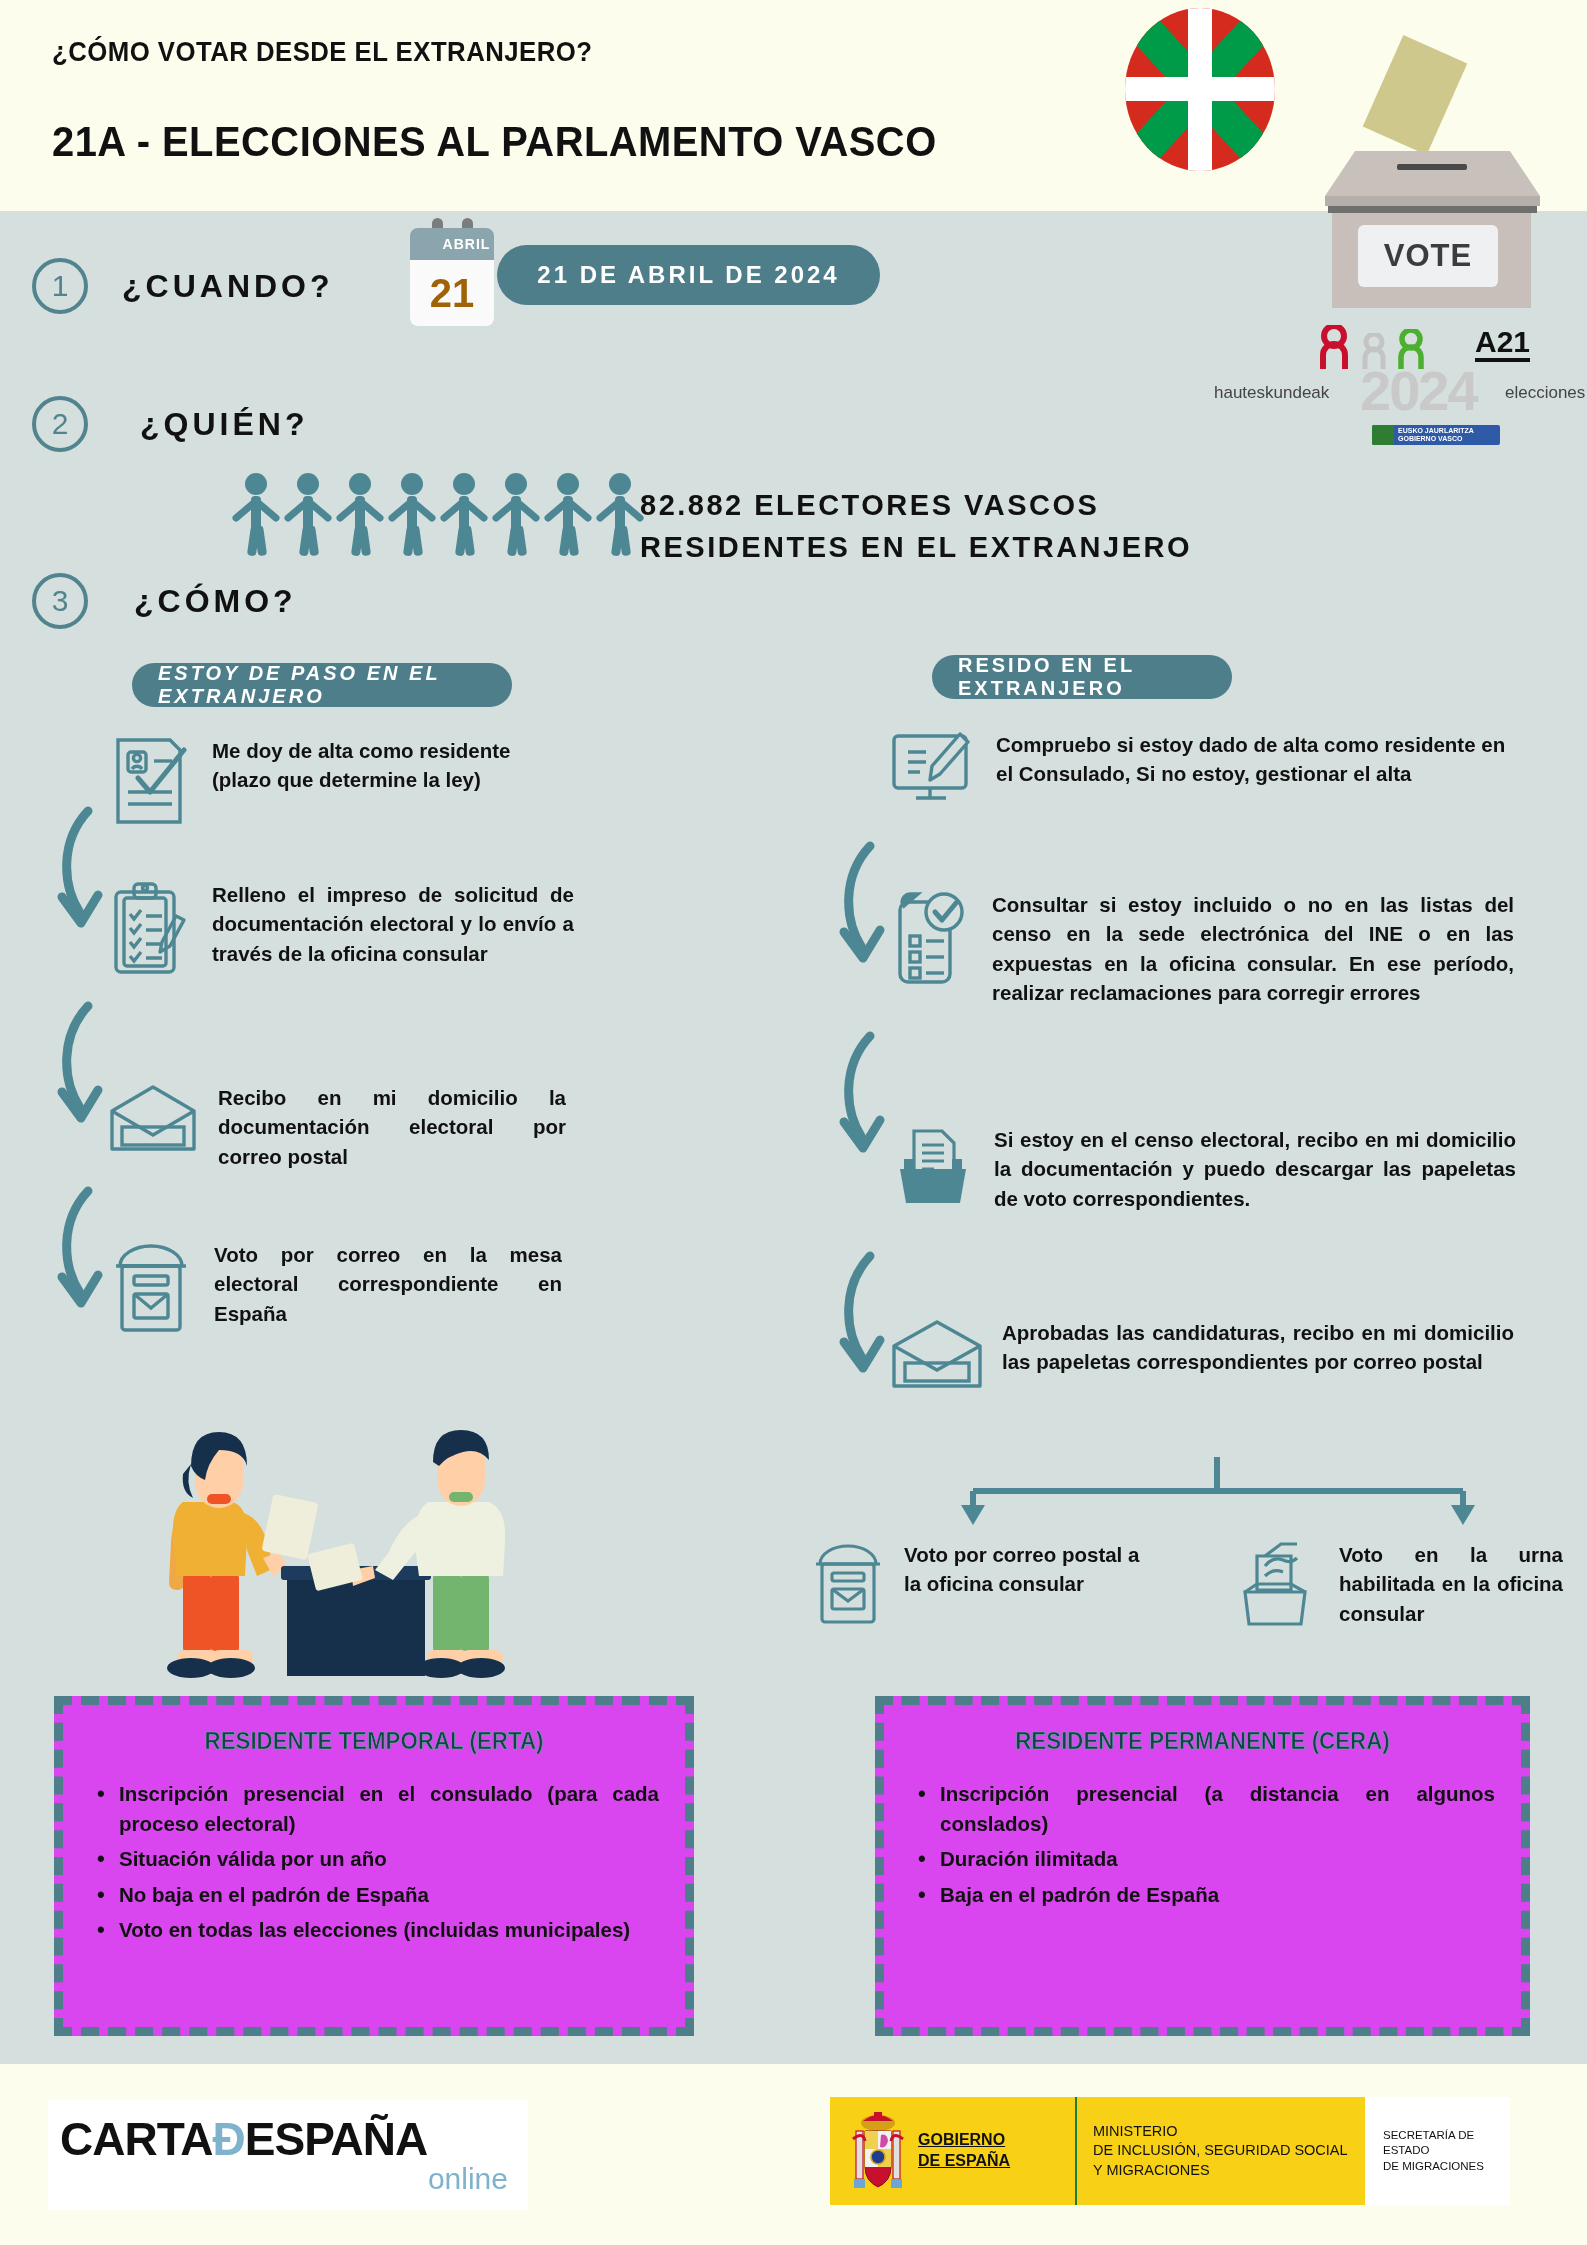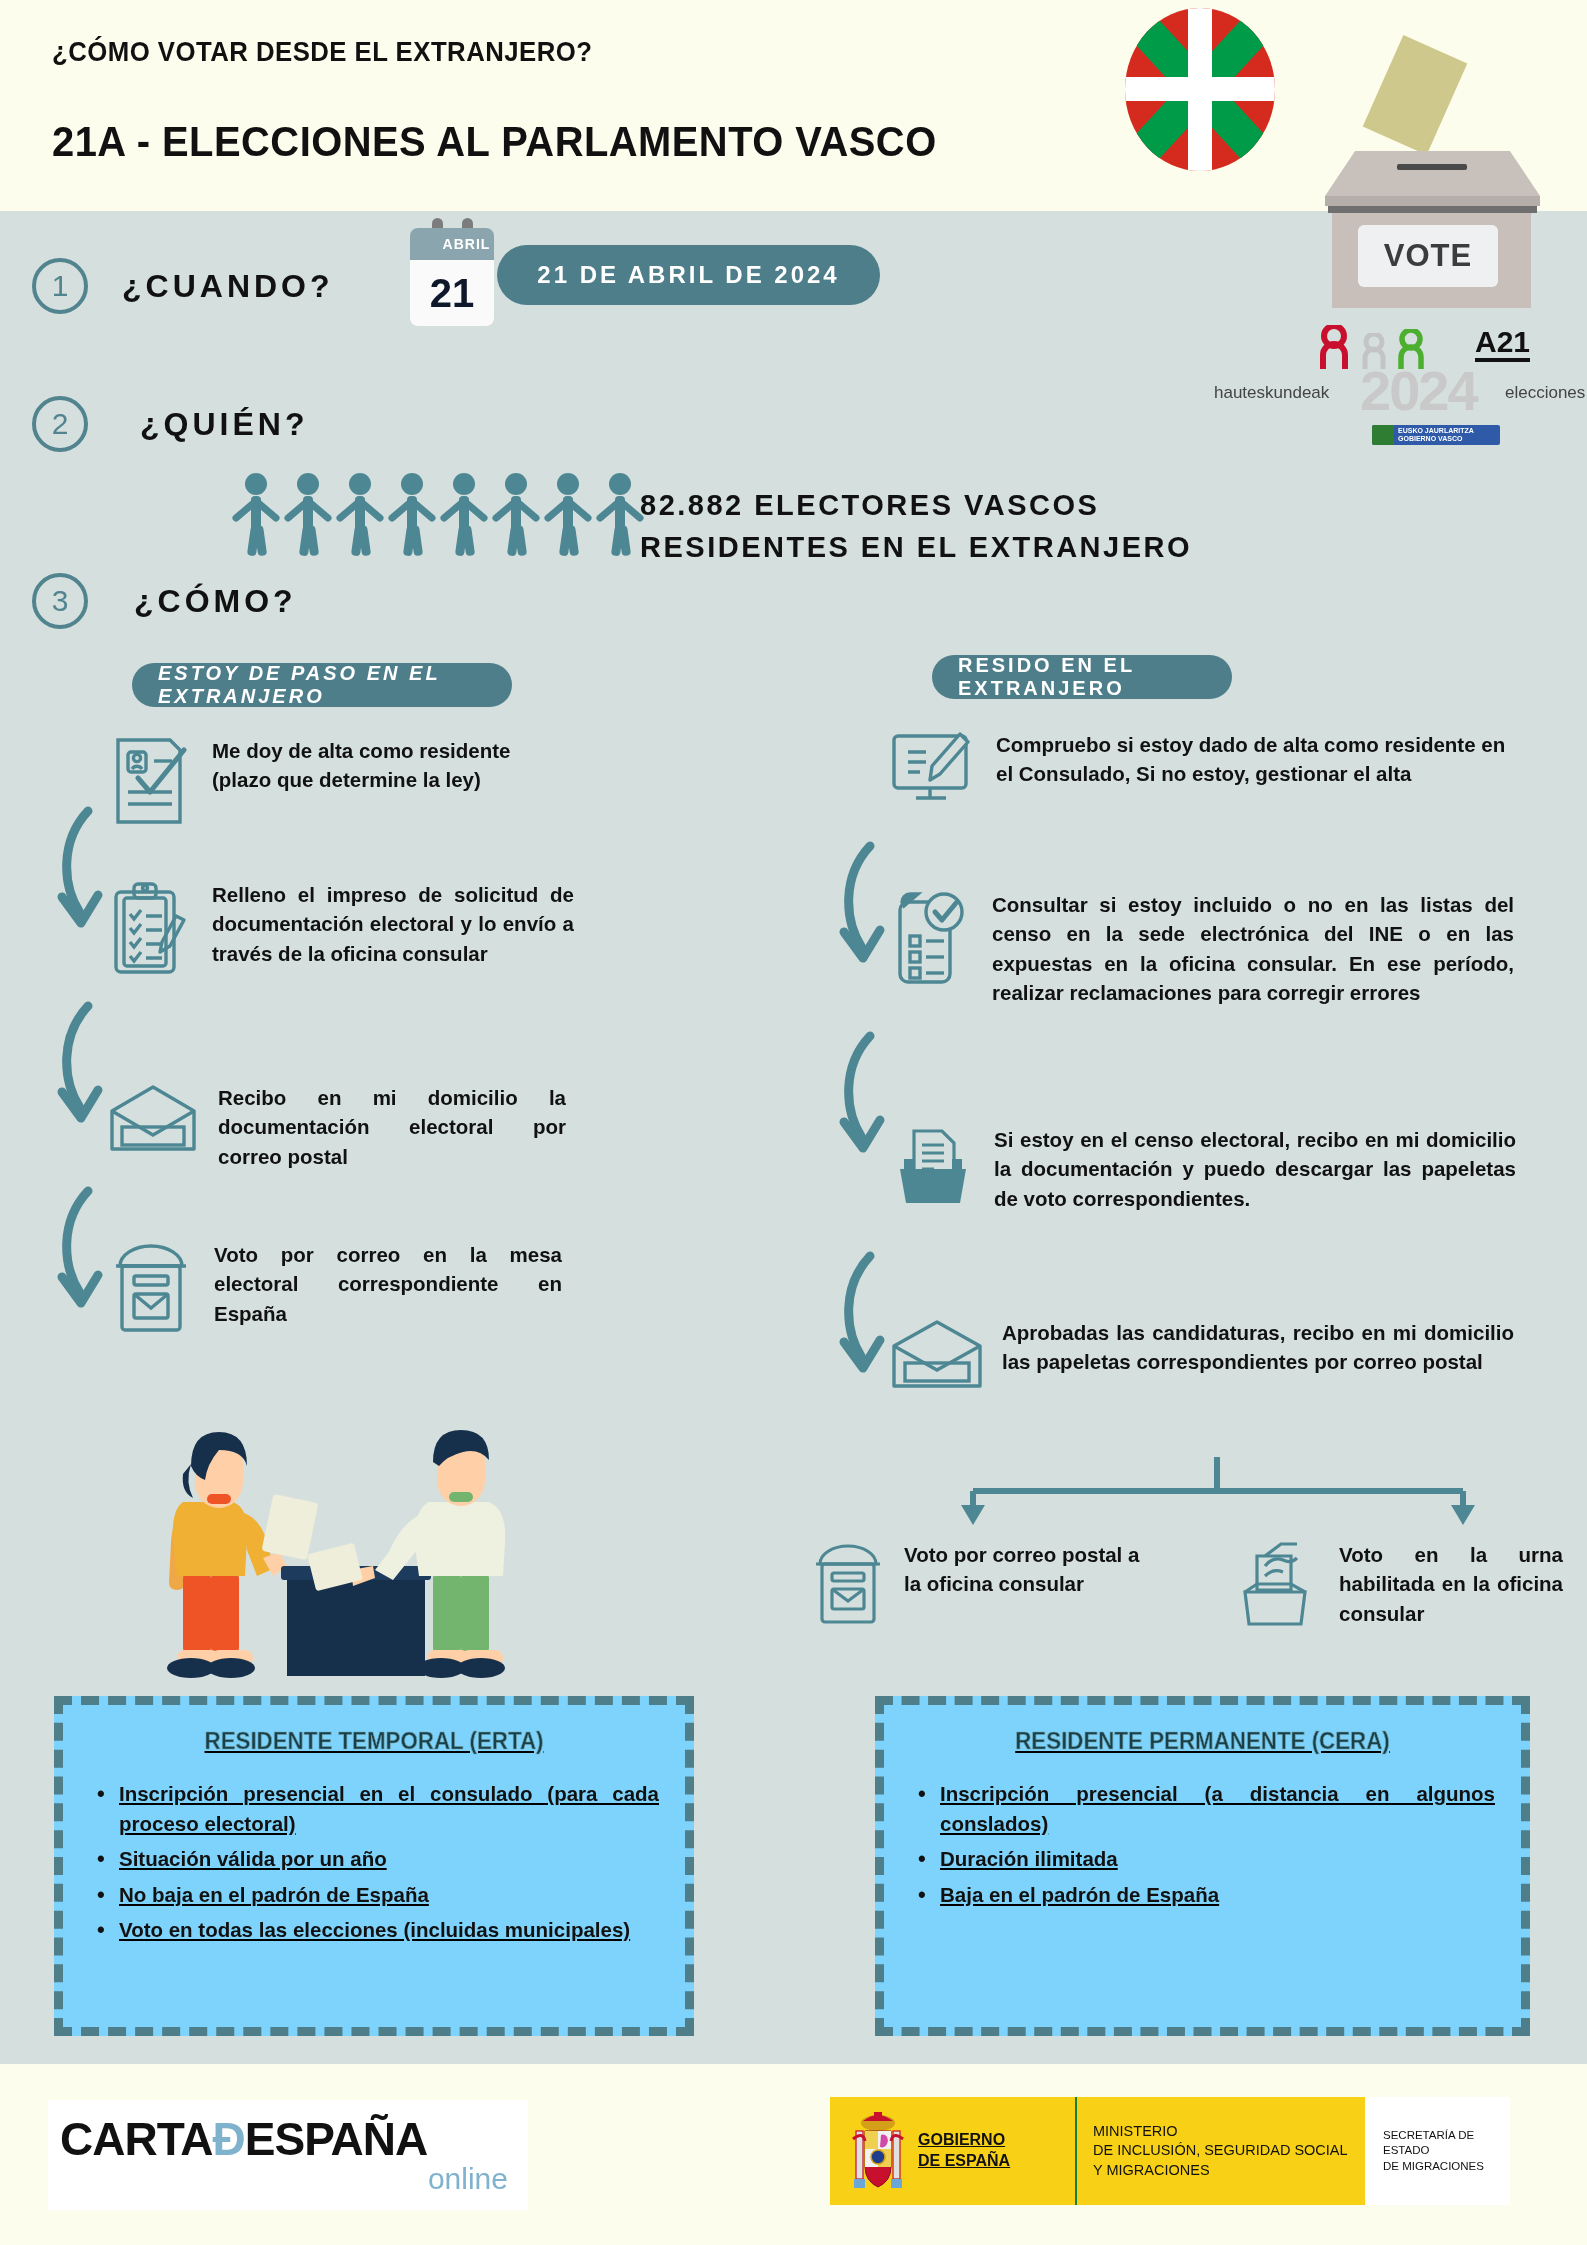--- a/index.html
+++ b/index.html
@@ -83,21 +83,21 @@
   .steplabel {
     position:absolute; font-size:32px; font-weight:bold; color:#111; letter-spacing:4px;
   }
 
   
   .cal { position:absolute; left:410px; top:228px; width:84px; height:98px; }
   .cal .ring { position:absolute; width:11px; height:26px; background:#7c7c7c; border-radius:6px; top:-10px; }
   .cal .top { position:absolute; top:0; left:0; width:84px; height:32px; background:#8aa5ad; border-radius:8px 8px 0 0;
               display:flex; align-items:center; justify-content:center; color:#fff; font-size:14px; font-weight:bold; letter-spacing:1px;padding-left:29px;}
   .cal .bot { position:absolute; top:32px; left:0; width:84px; height:66px; background:#fafafa; border-radius:0 0 8px 8px;
-              display:flex; align-items:center; justify-content:center; color:#0f172a; font-size:40px; font-weight:bold; }
+              display:flex; align-items:center; justify-content:center; color:#a16207; font-size:40px; font-weight:bold; }
 
   .datepill {
     position:absolute; left:497px; top:245px; width:383px; height:60px;
     background:#4e7e8a; border-radius:30px; display:flex; align-items:center; justify-content:center;
     color:#fff; font-size:24px; font-weight:bold; letter-spacing:3px;
   }
 
   
   .peoplerow { position:absolute; left:232px; top:472px; display:flex; align-items:flex-end; }
   .bigstat {
@@ -124,21 +124,21 @@
 
   
   .splitbox { position:absolute; left:945px; top:1455px; width:545px; height:80px; }
 
   
   .optitem { position:absolute; display:flex; align-items:flex-start; }
   .optitem .tx { font-size:20.5px; font-weight:bold; color:#111; line-height:1.43; text-align:justify; }
 
   
   .panel {
-    position:absolute; border:9px dashed #4e7e8a; background:#7dd3fc; padding:22px 26px 26px;text-decoration:underline;
+    position:absolute; border:9px dashed #4e7e8a; background:#d946ef; padding:22px 26px 26px;
   }
   .panel h3 {
     text-align:center; font-size:24px; font-weight:bold; color:#17404a;
     letter-spacing:0px; margin-bottom:24px;
     transform: scaleX(0.93); transform-origin:center;
     -webkit-text-stroke: 0.7px #6fa0ac;
   }
   .panel ul { list-style:none; }
   .panel li {
     position:relative; padding-left:30px; margin-bottom:6px;

